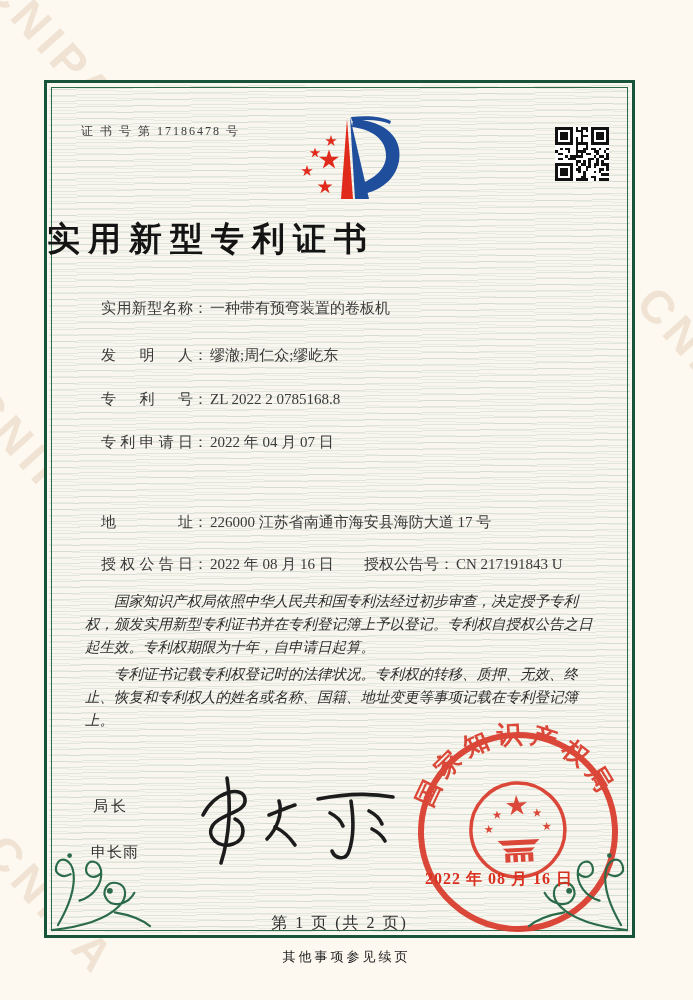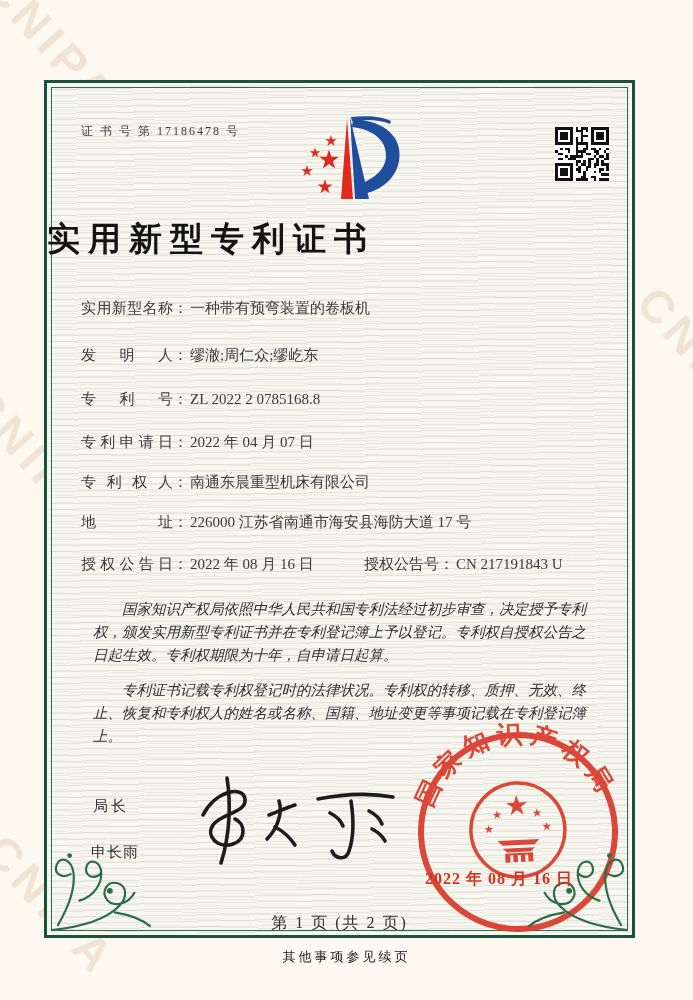--- a/index.html
+++ b/index.html
@@ -37,29 +37,29 @@
   .logo{position:absolute;left:232px;top:28px;width:160px;height:98px;}
   .qr{position:absolute;left:508px;top:44px;width:54px;height:54px;background:#fff;}
   .title{
     position:absolute;left:0;right:0;top:134px;
     font-size:33px;font-weight:bold;letter-spacing:8px;color:#141414;
   }
   
   .fields{position:absolute;left:34px;top:212px;right:26px;height:300px;font-size:15px;color:#3a3a3a;}
   .row{position:absolute;left:0;white-space:nowrap;}
   .r1{top:4px;}.r2{top:51px;}.r3{top:95px;}.r4{top:138px;}.r5{top:178px;}.r6{top:218px;}.r7{top:260px;}
-  .lbl{display:inline-block;width:92px;text-align:justify;text-align-last:justify;vertical-align:top;}
+  .lbl{display:inline-block;width:92px;text-align:justify;text-align-last:justify;vertical-align:top;margin-left:20px;}
   .val{margin-left:2px;}
   .pair2{position:absolute;left:283px;top:0;}
   
   .body-text{
     position:absolute;left:34px;top:503px;width:526px;
     font-size:14.5px;line-height:23px;color:#2d2d2d;font-style:italic;
   }
-  .body-text p{margin:12px;text-indent:2em;}
+  .body-text p{margin:4px;text-indent:2em;}
   
   .sig-title{position:absolute;left:46px;top:714px;font-size:15px;color:#2f2f2f;letter-spacing:3px;}
   .sig-name{position:absolute;left:44px;top:760px;font-size:15px;color:#2f2f2f;letter-spacing:1px;}
   .sig-svg{position:absolute;left:128px;top:690px;width:242px;height:96px;}
   
   .seal{position:absolute;left:360px;top:638px;width:222px;height:222px;opacity:.93;transform:rotate(-3deg);}
   .seal-date{
     position:absolute;left:378px;top:786px;width:190px;
     font-size:16px;font-weight:bold;letter-spacing:1px;color:#d93020;z-index:5;
   }
@@ -243,23 +243,20 @@
     </div>
     <div class="row r2">
       <span class="lbl">发明人</span><span>：</span><span class="val">缪澈;周仁众;缪屹东</span>
     </div>
     <div class="row r3">
       <span class="lbl">专利号</span><span>：</span><span class="val">ZL 2022 2 0785168.8</span>
     </div>
     <div class="row r4">
       <span class="lbl">专利申请日</span><span>：</span><span class="val">2022 年 04 月 07 日</span>
     </div>
-    <div class="row r5">
-      <span class="lbl">专利权人</span><span>：</span><span class="val">南通东晨重型机床有限公司</span>
-    </div>
     <div class="row r6">
       <span class="lbl">地址</span><span>：</span><span class="val">226000 江苏省南通市海安县海防大道 17 号</span>
     </div>
     <div class="row r7">
       <span class="lbl">授权公告日</span><span>：</span><span class="val">2022 年 08 月 16 日</span>
       <span class="pair2">
         <span>授权公告号</span><span>：</span><span class="val">CN 217191843 U</span>
       </span>
     </div>
   </div>

